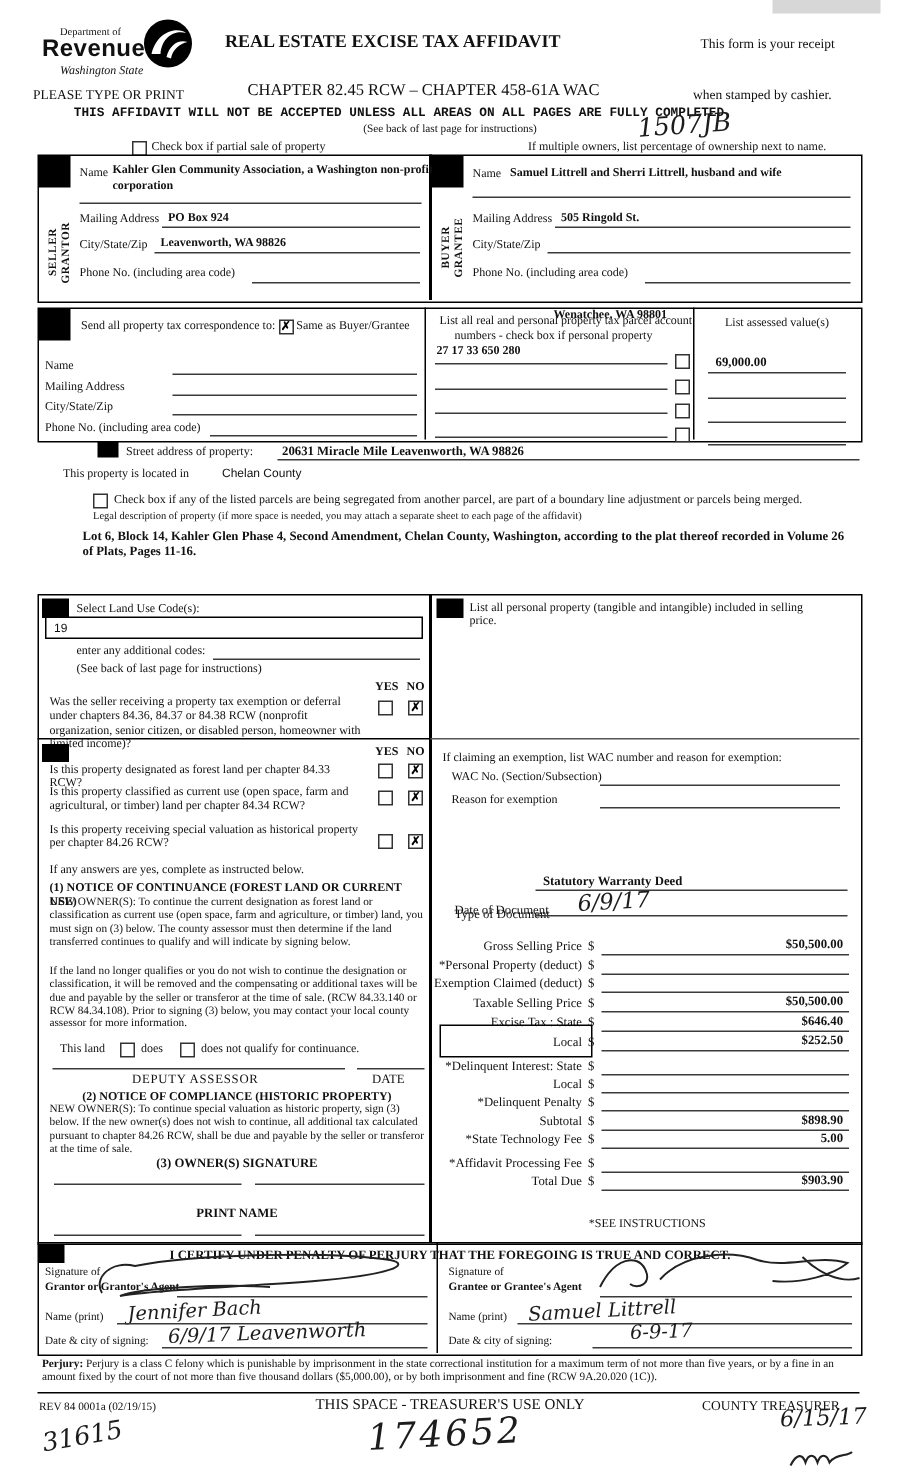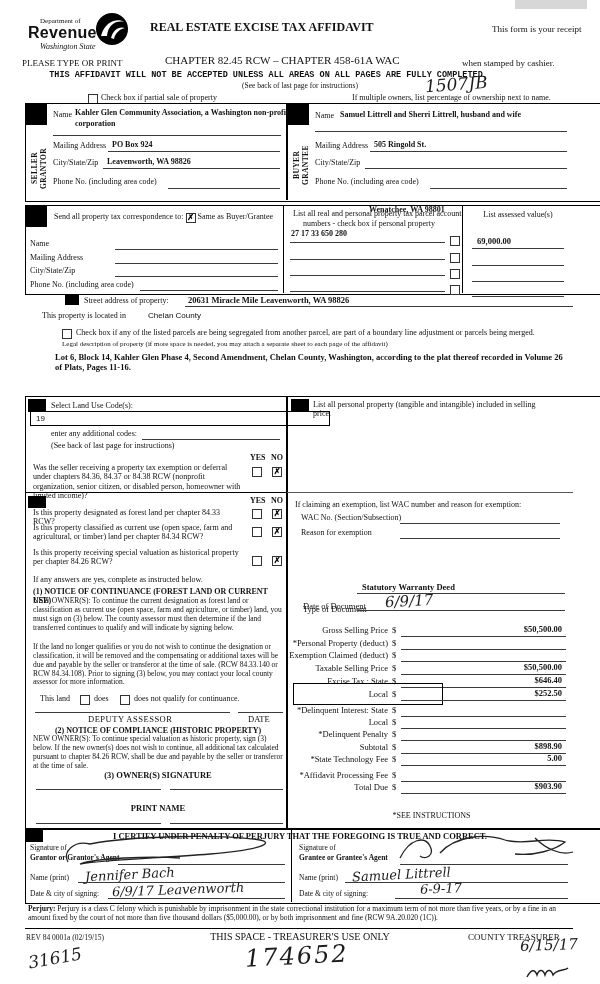--- a/index.html
+++ b/index.html
@@ -5,21 +5,21 @@
   html,body{margin:0;padding:0;background:#fff;}
   .page{position:relative;width:600px;height:984px;background:#fff;
         font-family:"Liberation Serif",serif;color:#111;overflow:hidden;}
   .abs{position:absolute;}
   .b{font-weight:bold;}
   .c{text-align:center;}
   .sans{font-family:"Liberation Sans",sans-serif;}.s7{font-size:7px;}.s75{font-size:7.5px;}.s8{font-size:8px;}
   .s85{font-size:8.5px;}.s9{font-size:9px;}.s10{font-size:10px;}.s11{font-size:11px;}.s12{font-size:12px;}
   .line{border-bottom:1px solid #3a3a3a;}
   .sq{position:absolute;background:#000;}
-  .box{position:absolute;border:1.4px solid #000;padding-left:48px;}
+  .box{position:absolute;border:1.4px solid #000;}
   .cb{width:8px;height:8px;border:1px solid #333;display:inline-block;vertical-align:-1px;background:#fff;
       font-size:8px;line-height:7px;text-align:center;color:#000;}
   .cb.abs{position:absolute;}
   .cb.checked::after{content:"\2717";font-weight:bold;}
   .hw{font-family:"DejaVu Serif",serif;font-style:italic;color:#1c1c1c;white-space:nowrap;}
   .vert{position:absolute;font-weight:bold;font-size:7.5px;letter-spacing:.4px;white-space:nowrap;
         transform-origin:0 0;transform:rotate(-90deg);}
   .fee-row{position:absolute;left:270px;width:302px;height:12px;font-size:8.5px;}
   .fee-label{position:absolute;right:184px;top:0;white-space:nowrap;}
   .fee-dollar{position:absolute;left:122px;top:0;}
@@ -39,21 +39,21 @@
   <div class="abs sans b" style="left:28px;top:24px;font-size:16px;letter-spacing:.3px;">Revenue</div>
   <div class="abs s8" style="left:40px;top:42px;font-style:italic;">Washington State</div>
   <div class="abs" style="left:95px;top:12px;">
     <svg width="34" height="34" viewBox="0 0 34 34">
       <circle cx="17" cy="17" r="16" fill="#000"></circle>
       <path d="M6 24 C10 8, 24 6, 29 10 C22 8, 13 12, 12 24 Z" fill="#fff"></path>
       <path d="M16 26 C18 18, 24 14, 30 16 C25 17, 20 21, 19 27 Z" fill="#fff"></path>
     </svg>
   </div>
   <div class="abs b s12" style="left:150px;top:20px;width:300px;">REAL ESTATE EXCISE TAX AFFIDAVIT</div>
-  <div class="abs s9" style="left:492px;top:24px;">This form is your receipt</div>
+  <div class="abs s9" style="left:467px;top:24px;">This form is your receipt</div>
 
   <div class="abs s9" style="left:22px;top:58px;">PLEASE TYPE OR PRINT</div>
   <div class="abs s11" style="left:165px;top:54px;">CHAPTER 82.45 RCW – CHAPTER 458-61A WAC</div>
   <div class="abs s9" style="left:462px;top:58px;">when stamped by cashier.</div>
   <div class="abs b s85 c" style="left:0;top:70px;width:532px;font-family:Liberation Mono, monospace;">THIS AFFIDAVIT WILL NOT BE ACCEPTED UNLESS ALL AREAS ON ALL PAGES ARE FULLY COMPLETED</div>
   <div class="abs s75 c" style="left:0;top:81px;width:600px;">(See back of last page for instructions)</div>
   <div class="abs hw" style="left:425px;top:74px;font-size:17px;transform:rotate(-4deg);">1507JB</div>
 
   <span class="cb abs" style="left:88px;top:94px;"></span>
   <div class="abs s8" style="left:101px;top:93px;">Check box if partial sale of property</div>

